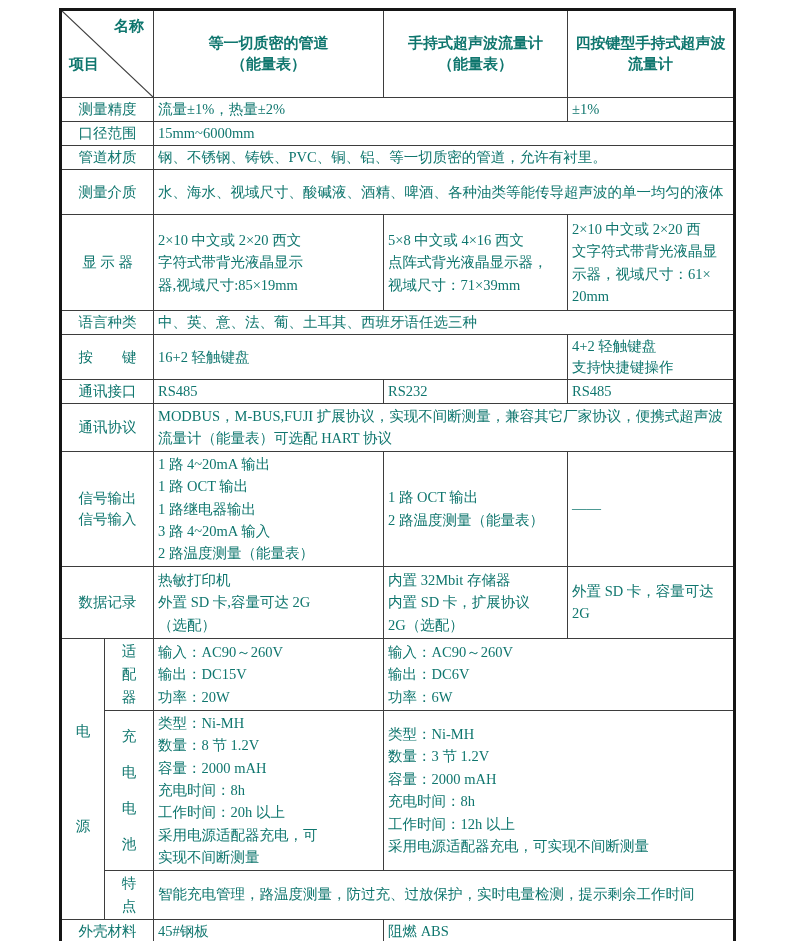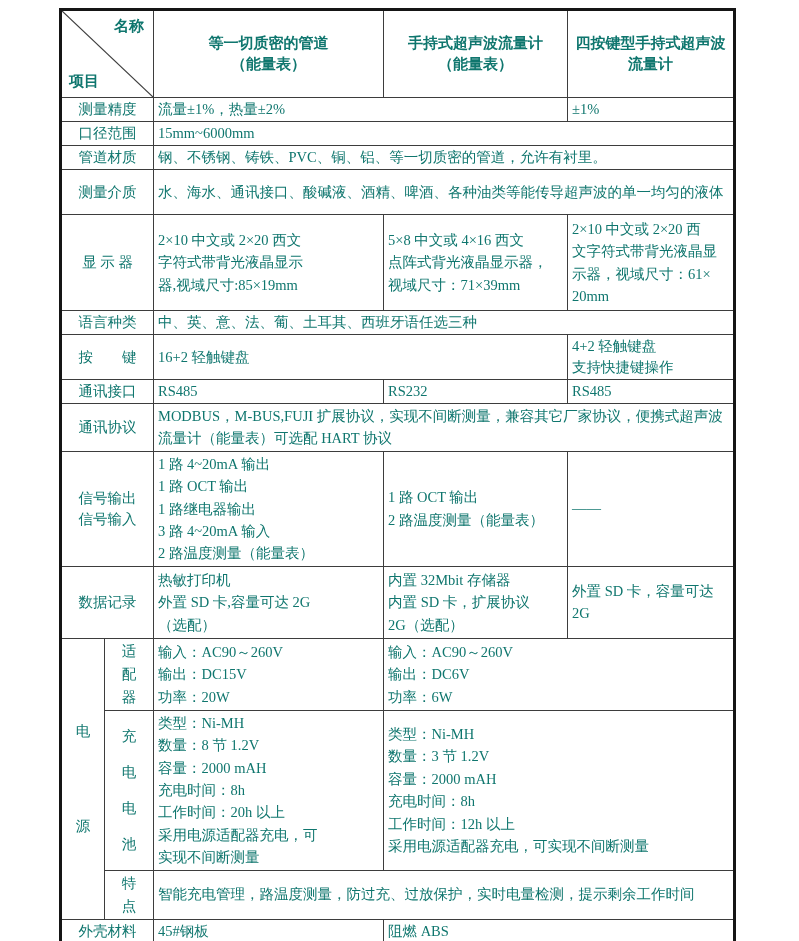--- a/index.html
+++ b/index.html
@@ -10,21 +10,21 @@
          border:3px solid #151515;}
   .spec td,.spec th{border:1px solid #3d3d3d;vertical-align:middle;
          font-size:14.5px;font-weight:400;padding:1px 4px;overflow:hidden;}
   .hdr th{font-weight:700;text-align:center;white-space:pre-line;line-height:21px;font-size:15px;}
   .lbl{text-align:center;white-space:pre-line;line-height:21px;margin-top:47px;}
   .ctr{white-space:pre-line;line-height:21px;}
   .lft{text-align:left;padding:3px 8px;white-space:pre-line;line-height:22.4px;}
   .corner{position:relative;padding:0;}
   .corner svg{position:absolute;left:0;top:0;width:100%;height:100%;}
   .corner .c-top{position:absolute;top:5px;right:9px;font-weight:700;font-size:15px;}
-  .corner .c-bot{position:absolute;bottom:5px;left:7px;font-weight:700;font-size:15px;}
+  .corner .c-bot{position:absolute;bottom:22px;left:7px;font-weight:700;font-size:15px;}
   .v-power{line-height:95px;}
   .v-batt{line-height:36px;}
   .v-sub{line-height:23px;}
 </style>
 </head>
 <body>
 
 <div class="sheet">
   <table class="spec">
     <colgroup>
@@ -63,21 +63,21 @@
       <td colspan="3" class="ctr">15mm~6000mm</td>
     </tr>
 
     <tr style="height:23px">
       <td colspan="2" class="lbl">管道材质</td>
       <td colspan="3" class="ctr">钢、不锈钢、铸铁、PVC、铜、铝、等一切质密的管道，允许有衬里。</td>
     </tr>
 
     <tr style="height:45px">
       <td colspan="2" class="lbl">测量介质</td>
-      <td colspan="3" class="lft">水、海水、通讯接口、酸碱液、酒精、啤酒、各种油类等能传导超声波的单一均匀的液体</td>
+      <td colspan="3" class="lft">水、海水、视域尺寸、酸碱液、酒精、啤酒、各种油类等能传导超声波的单一均匀的液体</td>
     </tr>
 
     <tr style="height:96px">
       <td colspan="2" class="lbl">显 示 器</td>
       <td class="lft">2×10 中文或 2×20 西文
 字符式带背光液晶显示
 器,视域尺寸:85×19mm</td>
       <td class="lft">5×8 中文或 4×16 西文
 点阵式背光液晶显示器，
 视域尺寸：71×39mm</td>

